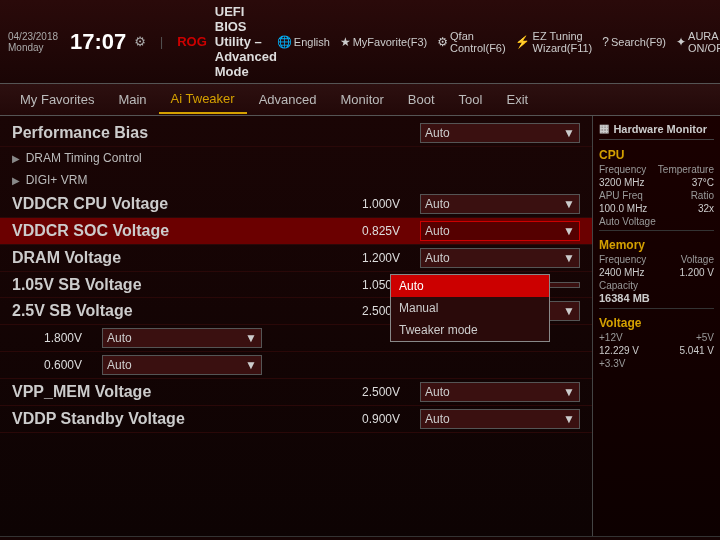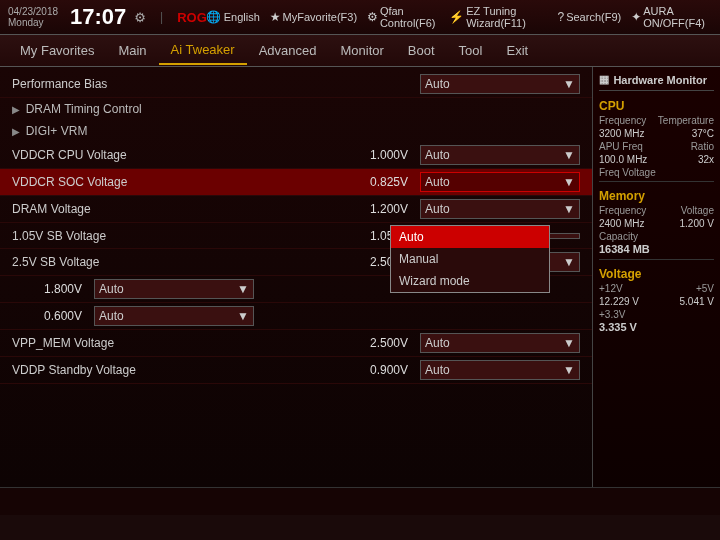--- a/index.html
+++ b/index.html
@@ -116,28 +116,29 @@
       padding: 3px 12px;
       border-bottom: 1px solid #2a0808;
       min-height: 26px;
     }
     .setting-row.highlighted {
       background: #6b0000;
     }
     .setting-label {
       flex: 1;
       color: #ccc;
-      font-size: 12px;
+      font-size: 16px;
+      font-weight: bold;
     }
     .setting-value {
       width: 70px;
       text-align: right;
       color: #ddd;
       font-size: 12px;
-      margin-right: 12px;
+      margin-right: 20px;
     }
     .setting-dropdown {
       width: 160px;
       background: #3a1010;
       border: 1px solid #555;
       color: #ccc;
       font-size: 12px;
       padding: 2px 4px;
       position: relative;
     }
@@ -230,20 +231,21 @@
 <div class="header-bar">
   <div class="header-left">
     <div class="header-datetime">
       <span>04/23/2018</span>
       <span>Monday</span>
     </div>
     <div style="font-size:22px;color:#fff;font-weight:bold;">17:07</div>
     <span style="color:#aaa;font-size:13px;">⚙</span>
     <span style="color:#555;margin:0 6px;">|</span>
     <span class="rog-logo">ROG</span>
+    <span class="header-title">UEFI BIOS Utility – Advanced Mode</span>
   </div>
   <div class="header-icons">
     <div class="header-icon-item">
       <span class="icon-sym">🌐</span>
       <span>English</span>
     </div>
     <div class="header-icon-item">
       <span class="icon-sym">★</span>
       <span>MyFavorite(F3)</span>
     </div>
@@ -374,21 +376,21 @@
       <span class="setting-value">0.900V</span>
       <div class="setting-dropdown" style="display:flex;align-items:center;justify-content:space-between;">
         <span>Auto</span>
         <span>▼</span>
       </div>
     </div>
 
     <div class="dropdown-popup">
       <div class="dropdown-item selected">Auto</div>
       <div class="dropdown-item">Manual</div>
-      <div class="dropdown-item">Wizard mode</div>
+      <div class="dropdown-item">Tweaker mode</div>
     </div>
 
   </div>
 
   <div class="hw-monitor">
     <div class="hw-title">
       <span>▦</span>
       <span>Hardware Monitor</span>
     </div>
 
@@ -402,21 +404,21 @@
       <span class="hw-value">37°C</span>
     </div>
     <div class="hw-row">
       <span class="hw-label">APU Freq</span>
       <span class="hw-label">Ratio</span>
     </div>
     <div class="hw-row">
       <span class="hw-value">100.0 MHz</span>
       <span class="hw-value">32x</span>
     </div>
-    <div class="hw-label">Freq Voltage</div>
+    <div class="hw-label">Auto Voltage</div>
 
     <div class="hw-divider"></div>
 
     <div class="hw-section-title">Memory</div>
     <div class="hw-row">
       <span class="hw-label">Frequency</span>
       <span class="hw-label">Voltage</span>
     </div>
     <div class="hw-row">
       <span class="hw-value">2400 MHz</span>
@@ -430,20 +432,19 @@
     <div class="hw-section-title">Voltage</div>
     <div class="hw-row">
       <span class="hw-label">+12V</span>
       <span class="hw-label">+5V</span>
     </div>
     <div class="hw-row">
       <span class="hw-value">12.229 V</span>
       <span class="hw-value">5.041 V</span>
     </div>
     <div class="hw-label">+3.3V</div>
-    <div class="hw-big-value">3.335 V</div>
   </div>
 </div>
 
 <div class="tooltip-bar">
   
   
 </div>
 
 </body></html>

